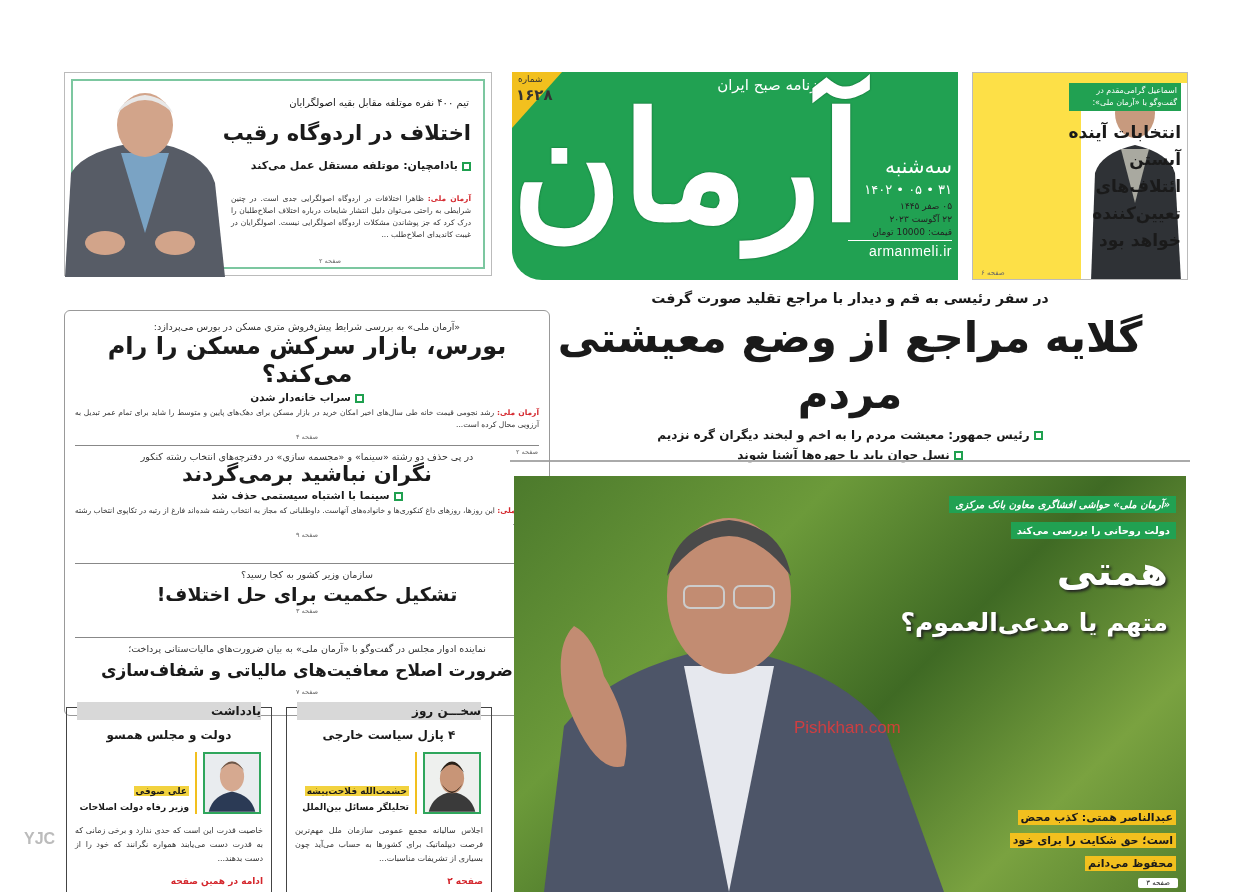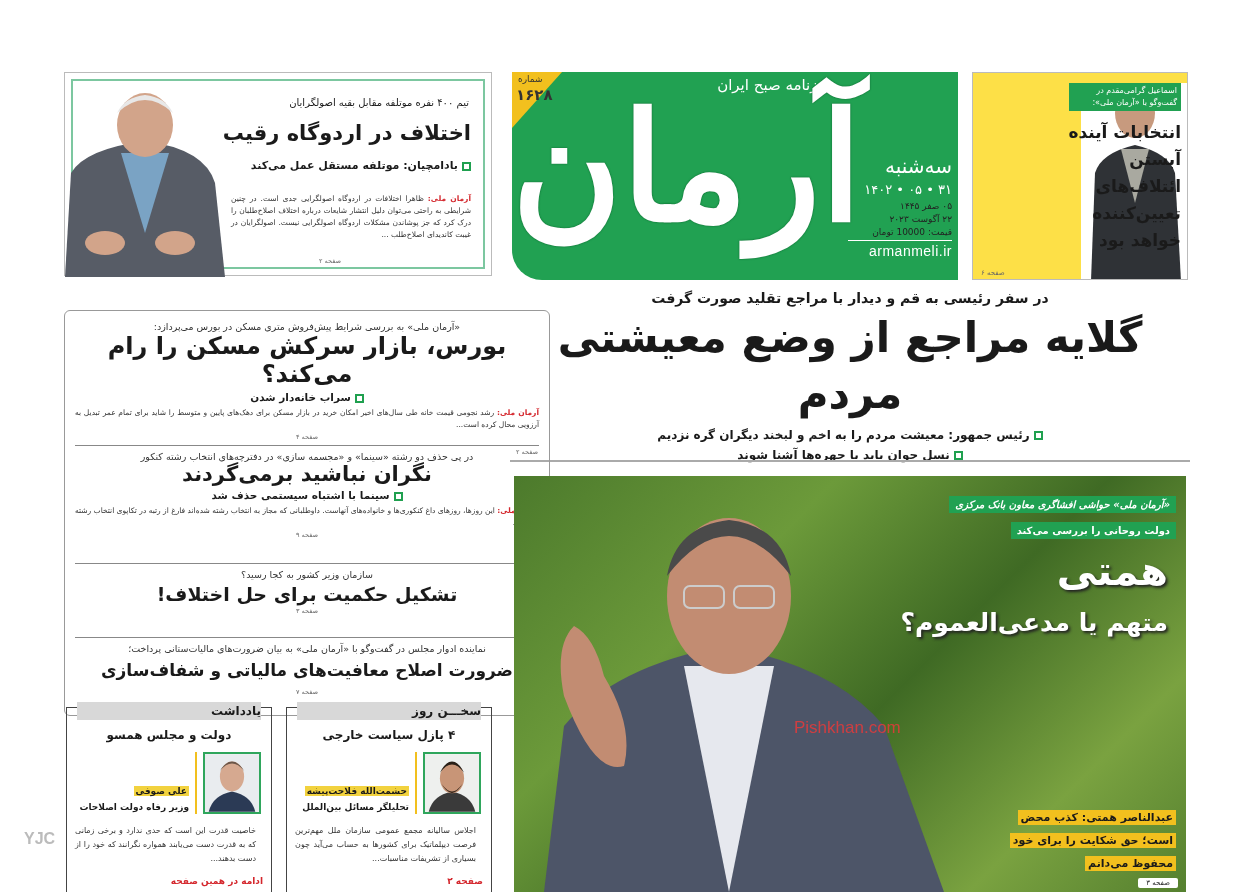--- a/index.html
+++ b/index.html
@@ -51,21 +51,21 @@
   .red { color: #d4262c; font-weight: bold; }
 
   
   .col-box { top: 707px; width: 206px; height: 185px; border: 1px solid #444; border-bottom: none; }
   .col-box .hdr { position: absolute; top: -6px; left: 10px; right: 10px; height: 18px; background: #d8d8d8; text-align: right; font-size: 12px; font-weight: bold; line-height: 18px; }
   .col-box .ttl { position: absolute; top: 20px; left: 0; right: 0; text-align: center; font-size: 12px; font-weight: bold; }
   .col-box .pic { position: absolute; right: 10px; top: 44px; width: 58px; height: 62px; border: 2px solid #2fa65c; }
   .col-box .vbar { position: absolute; right: 74px; top: 44px; width: 2px; height: 62px; background: #f2c01e; }
   .col-box .author { position: absolute; right: 82px; top: 78px; background: #f2d23e; font-size: 9px; font-weight: bold; padding: 0 2px; }
   .col-box .role { position: absolute; right: 82px; top: 94px; font-size: 9px; font-weight: bold; }
-  .col-box .body { position: absolute; right: 15px; left: 8px; top: 116px; font-size: 8px; line-height: 14px; text-align: justify; color: #333; }
+  .col-box .body { position: absolute; right: 8px; left: 8px; top: 116px; font-size: 8px; line-height: 14px; text-align: justify; color: #333; }
   .col-box .more { position: absolute; right: 8px; top: 168px; font-size: 9px; font-weight: bold; color: #d4262c; }
 
   
   #mainhead { left: 510px; top: 288px; width: 680px; height: 174px; text-align: center; }
   #mainhead .kicker { font-size: 14px; font-weight: bold; margin-top: 2px; }
   #mainhead .title { font-size: 42px; font-weight: bold; letter-spacing: -1px; margin-top: 4px; line-height: 56px; }
   #mainhead .sub { font-size: 12px; font-weight: bold; margin-top: 6px; }
   #mainhead .page { position: absolute; left: 6px; top: 160px; font-size: 6.5px; color: #666; }
   #mainhead .rule { position: absolute; left: 0; right: 0; top: 172px; height: 2px; background: #aaa; }
 

